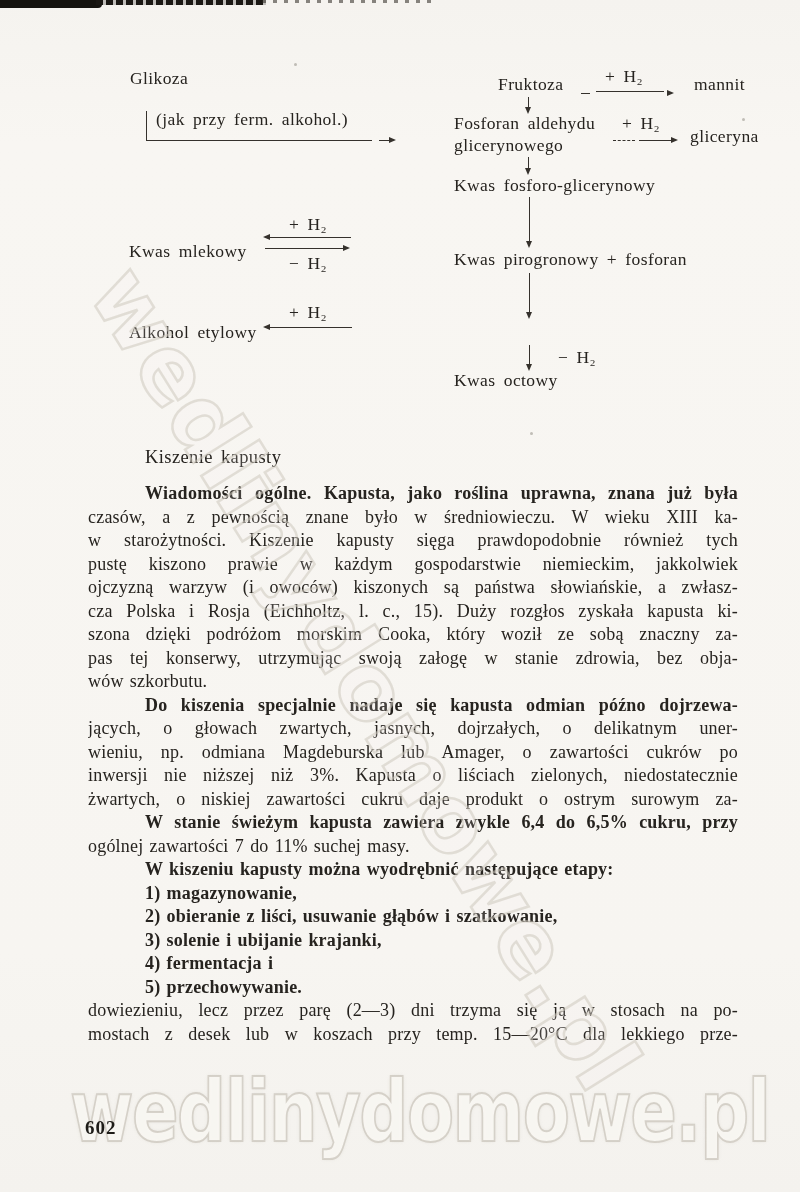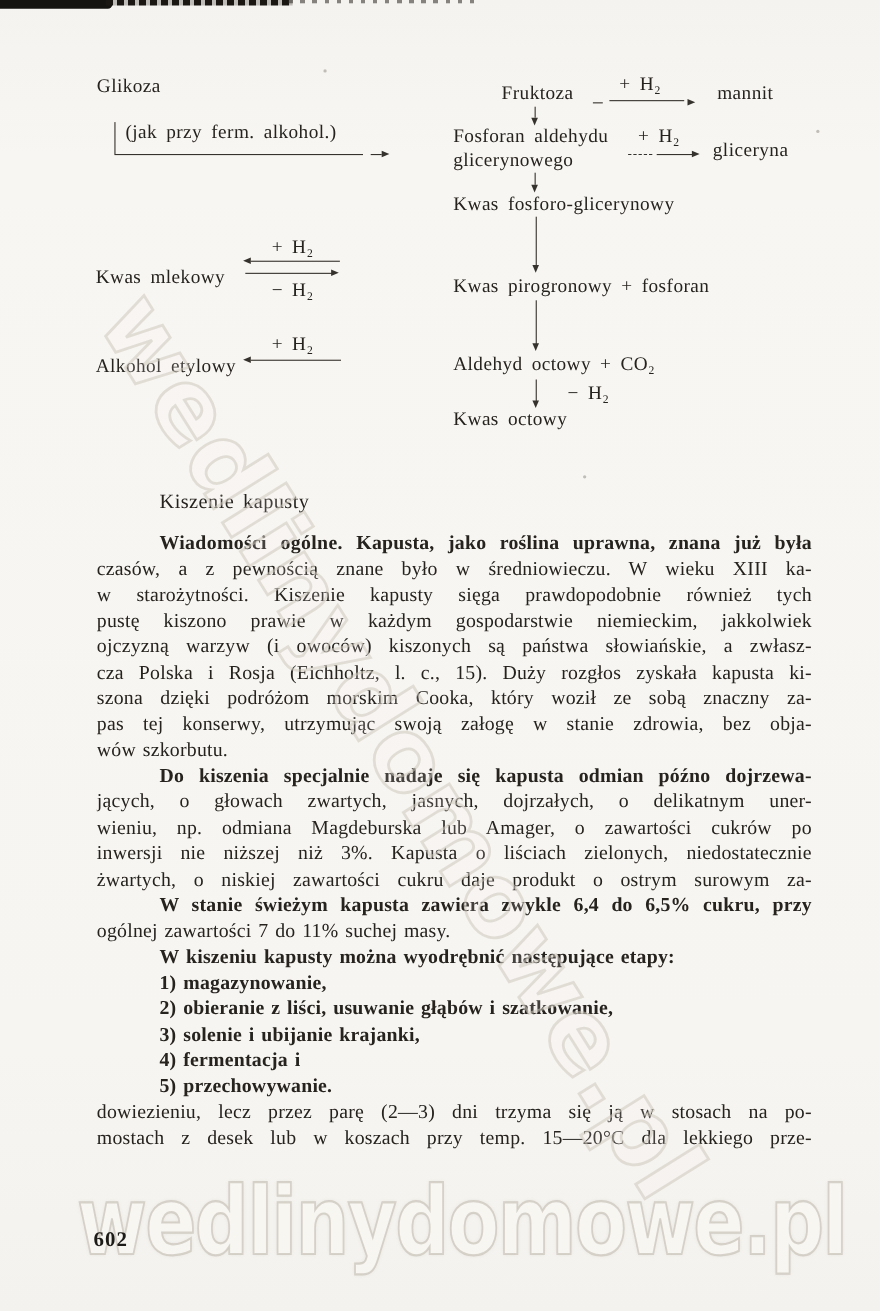--- a/index.html
+++ b/index.html
@@ -10,21 +10,21 @@
   }
   
   .scan-strip-a{position:absolute;left:0;top:0;width:102px;height:8px;background:#15130f;border-radius:0 0 4px 0;}
   .scan-strip-b{position:absolute;left:96px;top:0;width:170px;height:5px;
     background:repeating-linear-gradient(90deg,#1a1713 0 7px,rgba(26,23,19,.25) 7px 10px);}
   .scan-strip-c{position:absolute;left:262px;top:0;width:170px;height:3px;opacity:.55;
     background:repeating-linear-gradient(90deg,#2a2620 0 4px,transparent 4px 11px);}
   .speck{position:absolute;width:3px;height:3px;border-radius:50%;background:#8a857c;opacity:.5;}
 
   
-  .diagram{position:absolute;inset:0;z-index:1;}
+  .diagram{position:absolute;inset:0;z-index:1;margin-left:42px;}
   .dg{position:absolute;white-space:nowrap;font-size:17.5px;letter-spacing:.4px;word-spacing:3.5px;color:#26231f;}
   .vline{position:absolute;width:0;border-left:1.6px solid #35312c;}
   .hline{position:absolute;height:0;border-top:1.6px solid #35312c;}
   .hdash{position:absolute;height:0;border-top:1.6px dashed #35312c;}
   .tri-d{position:absolute;width:0;height:0;border-left:3.5px solid transparent;border-right:3.5px solid transparent;border-top:7.5px solid #35312c;}
   .tri-r{position:absolute;width:0;height:0;border-top:3.5px solid transparent;border-bottom:3.5px solid transparent;border-left:7.5px solid #35312c;}
   .tri-l{position:absolute;width:0;height:0;border-top:3.5px solid transparent;border-bottom:3.5px solid transparent;border-right:7.5px solid #35312c;}
 
   
   .heading{position:absolute;left:145px;top:447px;z-index:1;font-weight:normal;font-size:18.5px;letter-spacing:.4px;word-spacing:3px;}
@@ -108,21 +108,20 @@
     <span class="dg" style="left:412px;top:175px">Kwas fosforo-glicerynowy</span>
 
     <div class="vline" style="left:487px;top:197px;height:45px"></div>
     <div class="tri-d" style="left:484px;top:241px"></div>
 
     <span class="dg" style="left:412px;top:249px">Kwas pirogronowy + fosforan</span>
 
     <div class="vline" style="left:487px;top:273px;height:40px"></div>
     <div class="tri-d" style="left:484px;top:312px"></div>
 
-    <span class="dg" style="left:412px;top:320px">Aldehyd octowy + CO₂</span>
 
     <div class="vline" style="left:487px;top:345px;height:20px"></div>
     <div class="tri-d" style="left:484px;top:364px"></div>
     <span class="dg" style="left:516px;top:347px">− H₂</span>
 
     <span class="dg" style="left:412px;top:370px">Kwas octowy</span>
   </div>
 
   <div class="heading">Kiszenie kapusty</div>
 

